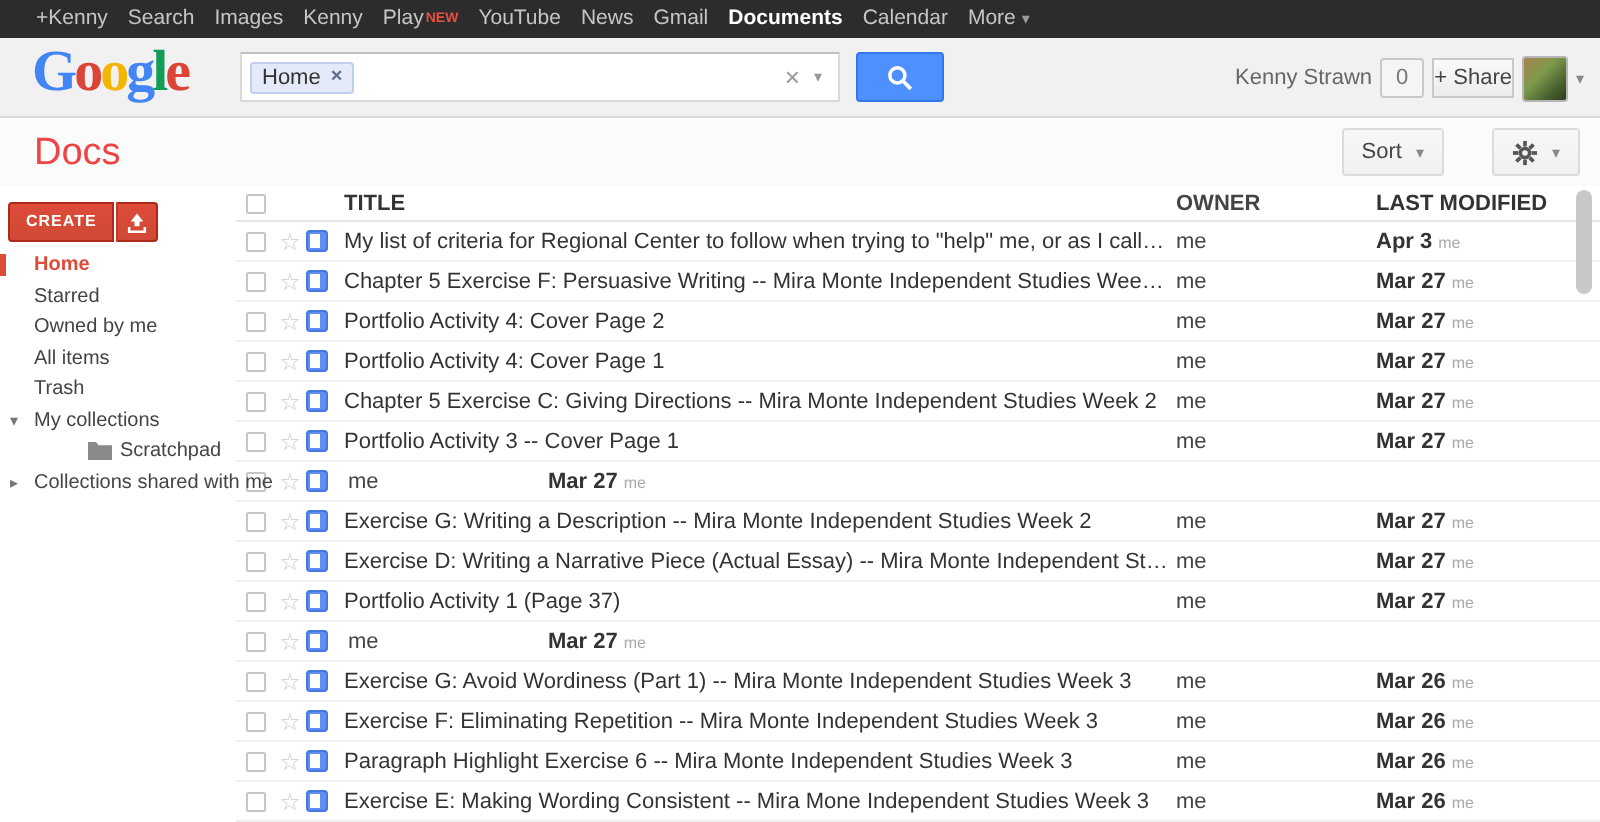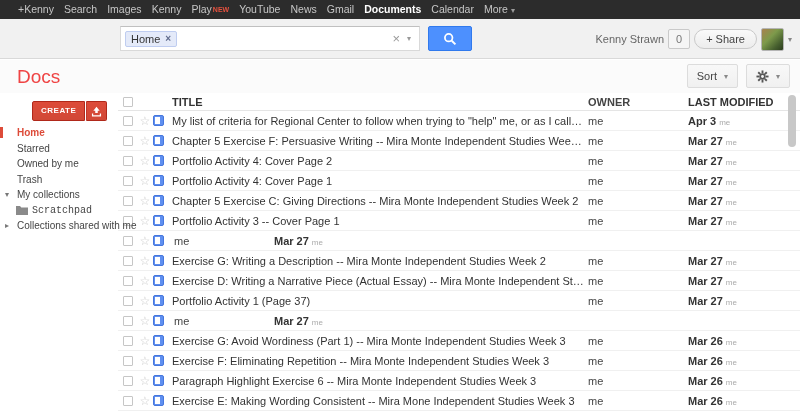--- a/index.html
+++ b/index.html
@@ -29,48 +29,48 @@
   .search-spacer{flex:1;}
   .clear-x{color:#999;font-size:13px;padding:0 5px;line-height:1;cursor:pointer;}
   .search-dd{color:#999;font-size:8px;padding:0 8px 0 2px;cursor:pointer;}
   .search-btn{margin-left:8px;width:44px;height:25px;background:#4d90fe;border:1px solid #3079ed;
               border-radius:2px;display:flex;align-items:center;justify-content:center;cursor:pointer;}
   .user-area{position:absolute;right:8px;top:0;height:40px;display:flex;align-items:center;gap:4px;}
   .user-name{font-size:11px;color:#666;}
   .counter-btn{font-size:11px;color:#777;background:#f5f5f5;border:1px solid #c9c9c9;border-radius:2px;
                padding:3px 7px;cursor:pointer;}
   .share-btn{font-size:11px;color:#444;background:linear-gradient(#fafafa,#ececec);
-             border:1px solid #c9c9c9;border-radius:10px;padding:3px 11px;cursor:pointer;white-space:nowrap;}
+             border:1px solid #c9c9c9;border-radius:0;padding:3px 0;cursor:pointer;white-space:nowrap;}
   .avatar{width:23px;height:23px;border-radius:2px;border:1px solid #b5b5b5;cursor:pointer;
           background:linear-gradient(135deg,#a8824f 0%,#7d9a4b 40%,#47602f 75%,#2c3d1e 100%);}
   .avatar-dd{color:#888;font-size:8px;cursor:pointer;}
 
   
   .docs-bar{position:absolute;top:60px;left:0;right:0;height:33px;background:#fbfbfb;}
   .page-title{position:absolute;left:17px;top:6px;font-size:19px;color:#ef4444;}
-  .bar-actions{position:absolute;right:10px;top:4px;display:flex;gap:8px;}
+  .bar-actions{position:absolute;right:10px;top:4px;display:flex;gap:24px;}
   .gbtn{height:24px;background:linear-gradient(#f8f8f8,#f0f0f0);border:1px solid #dcdcdc;border-radius:2px;
         display:flex;align-items:center;padding:0 9px;font-size:11px;color:#444;cursor:pointer;gap:7px;}
   .gbtn .caret{font-size:8px;color:#888;}
 
   
   .sidebar{position:absolute;top:93px;left:0;width:118px;bottom:0;z-index:2;}
-  .create-row{display:flex;margin:8px 0 4px 32px;}
+  .create-row{display:flex;margin:8px 0 4px 4px;}
   .create-btn{background:linear-gradient(#dd4b39,#d14836);border:1px solid #b0281a;color:#fff;
               font-size:8px;font-weight:bold;letter-spacing:.5px;padding:5px 8px;
               border-radius:2px 0 0 2px;cursor:pointer;line-height:1;}
   .upload-btn{background:linear-gradient(#dd4b39,#d14836);border:1px solid #b0281a;border-left:1px solid #c0392b;
               width:21px;display:flex;align-items:center;justify-content:center;
               border-radius:0 2px 2px 0;cursor:pointer;margin-left:1px;}
   .side-list{list-style:none;margin:4px 0 0;padding:0;}
   .side-item{position:relative;font-size:10px;color:#444;line-height:15.5px;height:15.5px;
              padding-left:17px;cursor:pointer;white-space:nowrap;}
   .side-item.active{color:#dd4b39;font-weight:bold;}
   .side-item.active::before{content:"";position:absolute;left:0;top:2px;width:3px;height:11px;background:#dd4b39;}
-  .side-item.indent{padding-left:16px;font-family:Liberation Mono, monospace;}
+  .side-item.indent{padding-left:44px;}
   .tri{position:absolute;left:5px;top:0;color:#777;font-size:8px;}
   .folder-svg{vertical-align:-2px;margin-right:4px;}
 
   
   .content{position:absolute;top:93px;left:118px;right:0;bottom:0;}
   .thead{display:flex;align-items:center;height:18px;border-bottom:1px solid #e5e5e5;}
   .th{font-size:10px;font-weight:bold;color:#777;}
   .th-modified{color:#dd4b39;}
   .doc-row{display:flex;align-items:center;height:20px;border-bottom:1px solid #f0f0f0;cursor:pointer;background:#fff;}
   .c-check{width:19px;display:flex;justify-content:center;flex:none;}
@@ -96,20 +96,21 @@
     <span class="nav-item"><span>Play</span><sup class="nav-badge">NEW</sup></span>
     <span class="nav-item"><span>YouTube</span></span>
     <span class="nav-item"><span>News</span></span>
     <span class="nav-item"><span>Gmail</span></span>
     <span class="nav-item active"><span>Documents</span></span>
     <span class="nav-item"><span>Calendar</span></span>
     <span class="nav-item"><span>More</span><span class="nav-caret">▾</span></span>
   </div>
 
 <div class="logo-bar">
+  <div class="logo"><span style="color: rgb(66, 133, 244);">G</span><span style="color: rgb(219, 68, 55);">o</span><span style="color: rgb(244, 180, 0);">o</span><span style="color: rgb(66, 133, 244);">g</span><span style="color: rgb(15, 157, 88);">l</span><span style="color: rgb(219, 68, 55);">e</span></div>
 
   <div class="search-wrap">
     <div class="search-box">
       <span class="chip">
         <span>Home</span>
         <span class="chip-x">×</span>
       </span>
       <span class="search-spacer"></span>
       <span class="clear-x">×</span>
       <span class="search-dd">▾</span>
@@ -165,20 +166,21 @@
       <svg width="11" height="11" viewBox="0 0 14 14">
         <path d="M7 1 L11 6 H8.6 V9 H5.4 V6 H3 Z" fill="#fff"></path>
         <path d="M2 9.5 V12.5 H12 V9.5" fill="none" stroke="#fff" stroke-width="1.6"></path>
       </svg>
     </span>
   </div>
   <ul class="side-list">
       <li class="side-item active"><span>Home</span></li>
       <li class="side-item"><span>Starred</span></li>
       <li class="side-item"><span>Owned by me</span></li>
+      <li class="side-item"><span>All items</span></li>
       <li class="side-item"><span>Trash</span></li>
       <li class="side-item"><span class="tri">▾</span><span>My collections</span></li>
       <li class="side-item indent"><svg class="folder-svg" width="12" height="10" viewBox="0 0 12 10">
           <path fill="#8a8a8a" d="M0 1h4l1.3 1.6H12V10H0z"></path>
         </svg><span>Scratchpad</span></li>
       <li class="side-item"><span class="tri">▸</span><span>Collections shared with me</span></li>
     </ul>
 </div>
 
 <div class="content">

